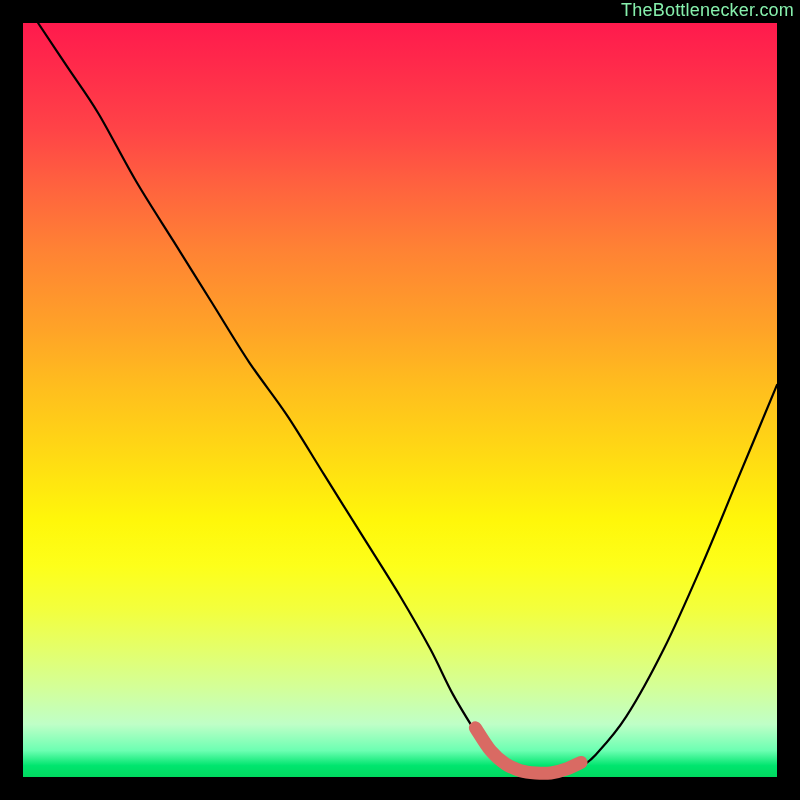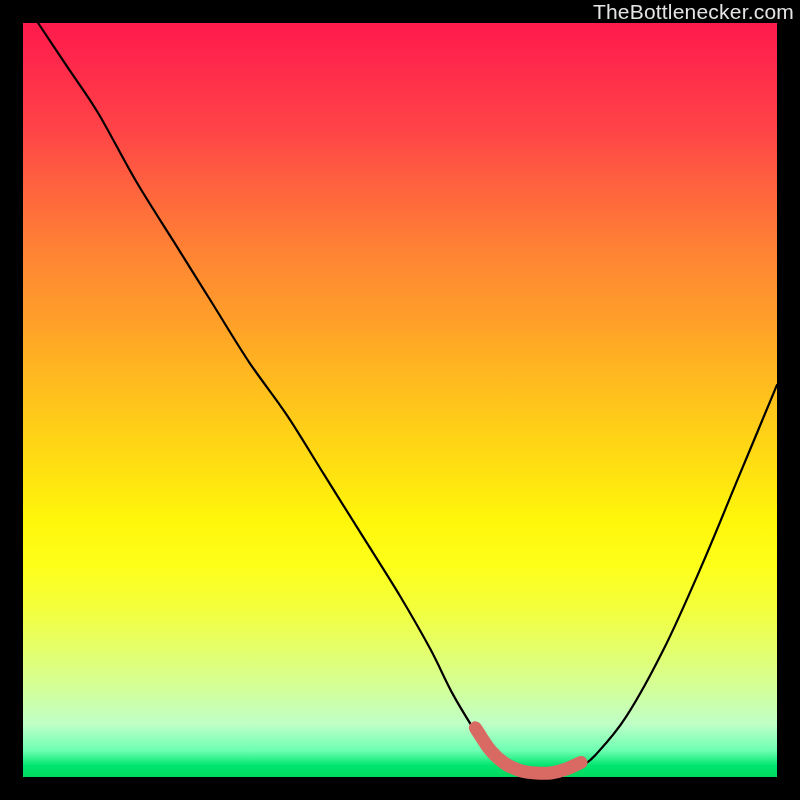--- a/index.html
+++ b/index.html
@@ -41,22 +41,22 @@
       #bfffc7 93%,
       #6cffb2 96.5%,
       #00e56e 98.5%,
       #00d95f 100%);
   }
   .watermark {
     position: absolute;
     top: 0px;
     right: 6px;
     font-family: Arial, Helvetica, sans-serif;
-    font-size: 21px;
-    color: #e5e5e5;
+    font-size: 18px;
+    color: #86efac;
     letter-spacing: 0.2px;
   }
   svg.curve {
     position: absolute;
     left: 0;
     top: 0;
     width: 754px;
     height: 754px;
     overflow: visible;
   }

